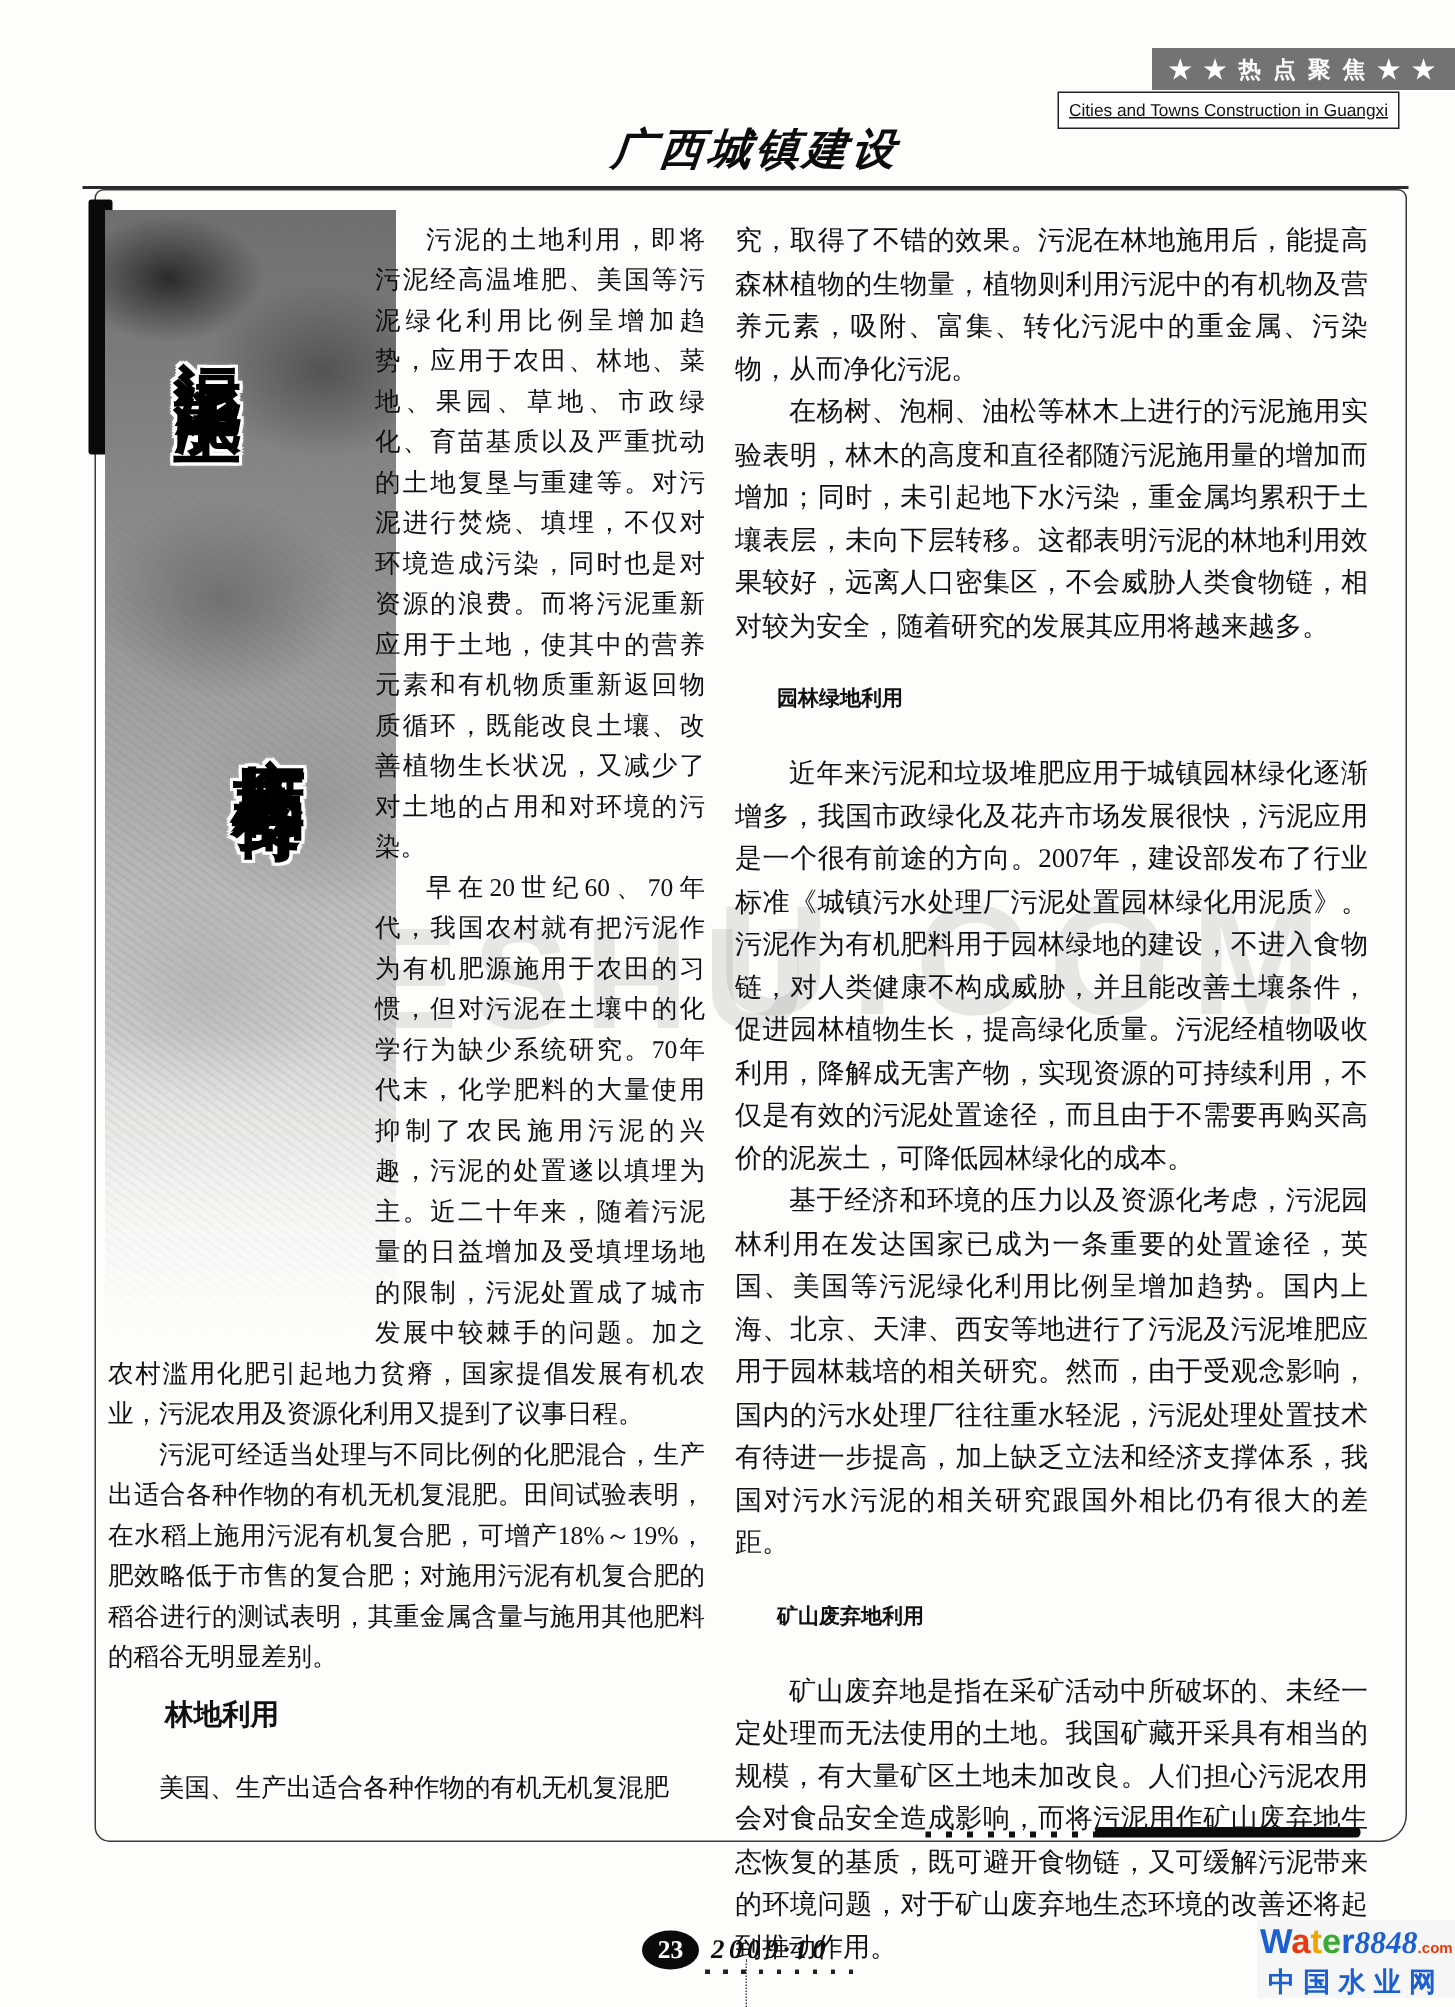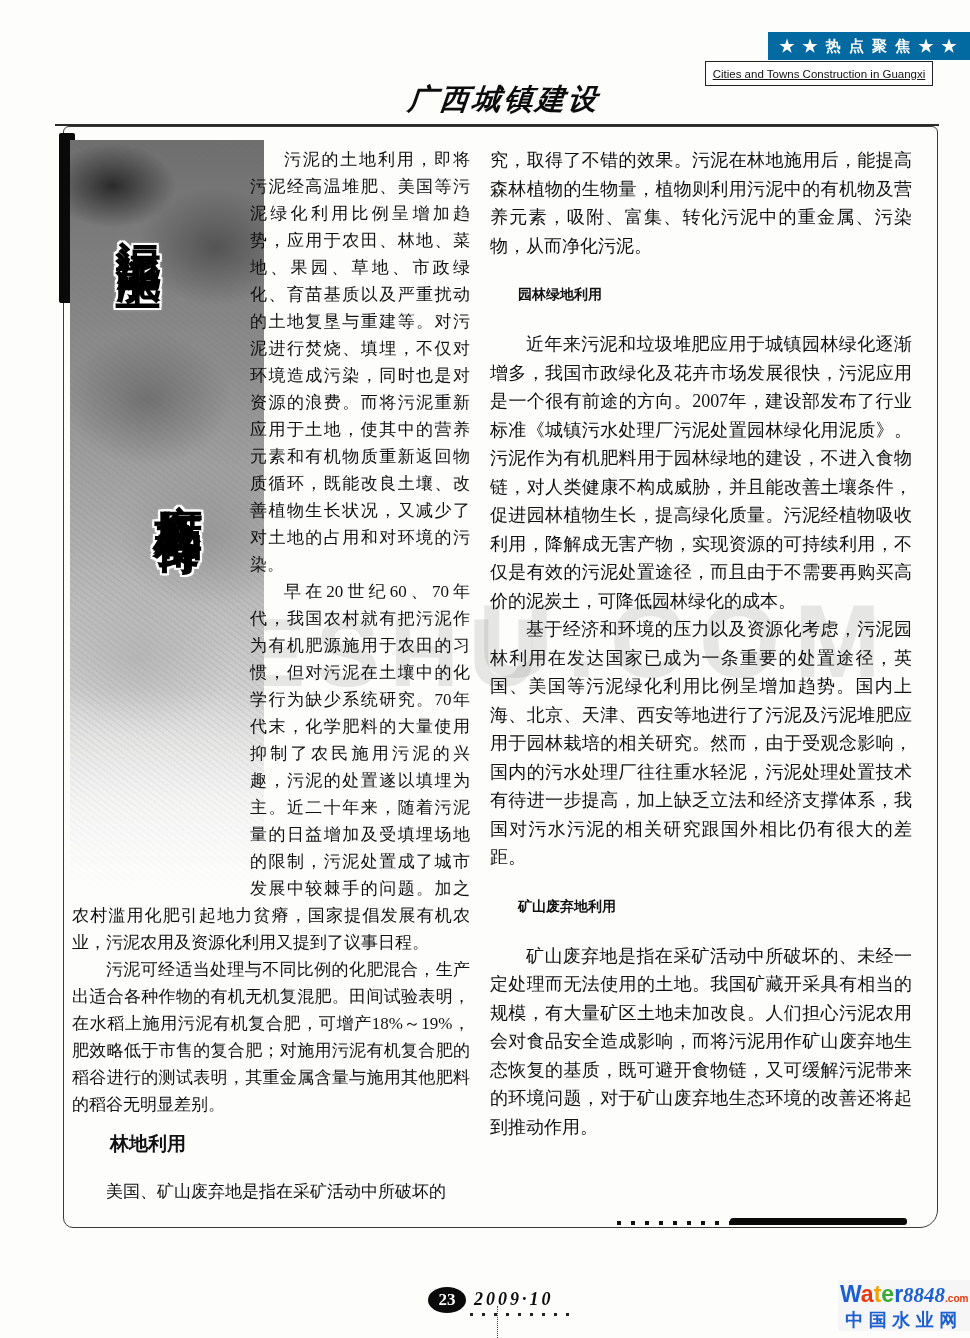--- a/index.html
+++ b/index.html
@@ -11,21 +11,21 @@
   
   .masthead{
     position:absolute;left:408px;top:80px;width:240px;
     font-family:"DejaVu Serif",serif;font-weight:bold;font-style:italic;
     font-size:29px;letter-spacing:3px;transform:skewX(-6deg);
     color:#0c0c0c;white-space:nowrap;
   }
   .top-rule{position:absolute;left:55px;top:124px;width:884px;border-top:2px solid #2a2a2a;}
   .hot-banner{
     position:absolute;left:768px;top:32px;width:202px;height:28px;
-    background:#0369a1;color:#fff;display:flex;align-items:center;justify-content:center;
+    background:#737373;color:#fff;display:flex;align-items:center;justify-content:center;
     font-family:"Liberation Sans",sans-serif;font-weight:bold;font-size:15px;letter-spacing:2px;
   }
   .banner-box{
     position:absolute;left:705px;top:61px;width:226px;height:23px;background:#fff;
     border:1.5px solid #222;display:flex;align-items:center;justify-content:center;
     font-family:"Liberation Sans",sans-serif;font-size:11.5px;color:#111;text-decoration:underline;
   }
   
   .frame{
     position:absolute;left:63px;top:126px;width:873px;height:1100px;
@@ -132,25 +132,26 @@
   <div class="photo-bg"></div>
   <div class="vtitle vtitle-1">污泥能沃土</div>
   <div class="vtitle vtitle-2">腐朽变神奇</div>
 
   <div class="left-col">
     <div class="photo-spacer"></div>
     <p class="para">污泥的土地利用，即将污泥经高温堆肥、美国等污泥绿化利用比例呈增加趋势，应用于农田、林地、菜地、果园、草地、市政绿化、育苗基质以及严重扰动的土地复垦与重建等。对污泥进行焚烧、填埋，不仅对环境造成污染，同时也是对资源的浪费。而将污泥重新应用于土地，使其中的营养元素和有机物质重新返回物质循环，既能改良土壤、改善植物生长状况，又减少了对土地的占用和对环境的污染。</p>
     <p class="para">早在20世纪60、70年代，我国农村就有把污泥作为有机肥源施用于农田的习惯，但对污泥在土壤中的化学行为缺少系统研究。70年代末，化学肥料的大量使用抑制了农民施用污泥的兴趣，污泥的处置遂以填埋为主。近二十年来，随着污泥量的日益增加及受填埋场地的限制，污泥处置成了城市发展中较棘手的问题。加之农村滥用化肥引起地力贫瘠，国家提倡发展有机农业，污泥农用及资源化利用又提到了议事日程。</p>
     <p class="para">污泥可经适当处理与不同比例的化肥混合，生产出适合各种作物的有机无机复混肥。田间试验表明，在水稻上施用污泥有机复合肥，可增产18%～19%，肥效略低于市售的复合肥；对施用污泥有机复合肥的稻谷进行的测试表明，其重金属含量与施用其他肥料的稻谷无明显差别。</p>
     <h3 class="sec-heading">林地利用</h3>
-    <p class="para">美国、矿山废弃地是指在采矿活动中所破坏的</p>
+    <p class="para">美国、生产出适合各种作物的有机无机复混肥</p>
   </div>
 
   <div class="right-col">
     <p class="para no-indent">究，取得了不错的效果。污泥在林地施用后，能提高森林植物的生物量，植物则利用污泥中的有机物及营养元素，吸附、富集、转化污泥中的重金属、污染物，从而净化污泥。</p>
+    <p class="para">在杨树、泡桐、油松等林木上进行的污泥施用实验表明，林木的高度和直径都随污泥施用量的增加而增加；同时，未引起地下水污染，重金属均累积于土壤表层，未向下层转移。这都表明污泥的林地利用效果较好，远离人口密集区，不会威胁人类食物链，相对较为安全，随着研究的发展其应用将越来越多。</p>
     <h3 class="sec-heading">园林绿地利用</h3>
     <p class="para">近年来污泥和垃圾堆肥应用于城镇园林绿化逐渐增多，我国市政绿化及花卉市场发展很快，污泥应用是一个很有前途的方向。2007年，建设部发布了行业标准《城镇污水处理厂污泥处置园林绿化用泥质》。污泥作为有机肥料用于园林绿地的建设，不进入食物链，对人类健康不构成威胁，并且能改善土壤条件，促进园林植物生长，提高绿化质量。污泥经植物吸收利用，降解成无害产物，实现资源的可持续利用，不仅是有效的污泥处置途径，而且由于不需要再购买高价的泥炭土，可降低园林绿化的成本。</p>
     <p class="para">基于经济和环境的压力以及资源化考虑，污泥园林利用在发达国家已成为一条重要的处置途径，英国、美国等污泥绿化利用比例呈增加趋势。国内上海、北京、天津、西安等地进行了污泥及污泥堆肥应用于园林栽培的相关研究。然而，由于受观念影响，国内的污水处理厂往往重水轻泥，污泥处理处置技术有待进一步提高，加上缺乏立法和经济支撑体系，我国对污水污泥的相关研究跟国外相比仍有很大的差距。</p>
     <h3 class="sec-heading">矿山废弃地利用</h3>
     <p class="para">矿山废弃地是指在采矿活动中所破坏的、未经一定处理而无法使用的土地。我国矿藏开采具有相当的规模，有大量矿区土地未加改良。人们担心污泥农用会对食品安全造成影响，而将污泥用作矿山废弃地生态恢复的基质，既可避开食物链，又可缓解污泥带来的环境问题，对于矿山废弃地生态环境的改善还将起到推动作用。</p>
   </div>
 
   <div class="page-badge">23</div>
   <div class="issue">2009·10</div>
   <div class="issue-dots"></div>

